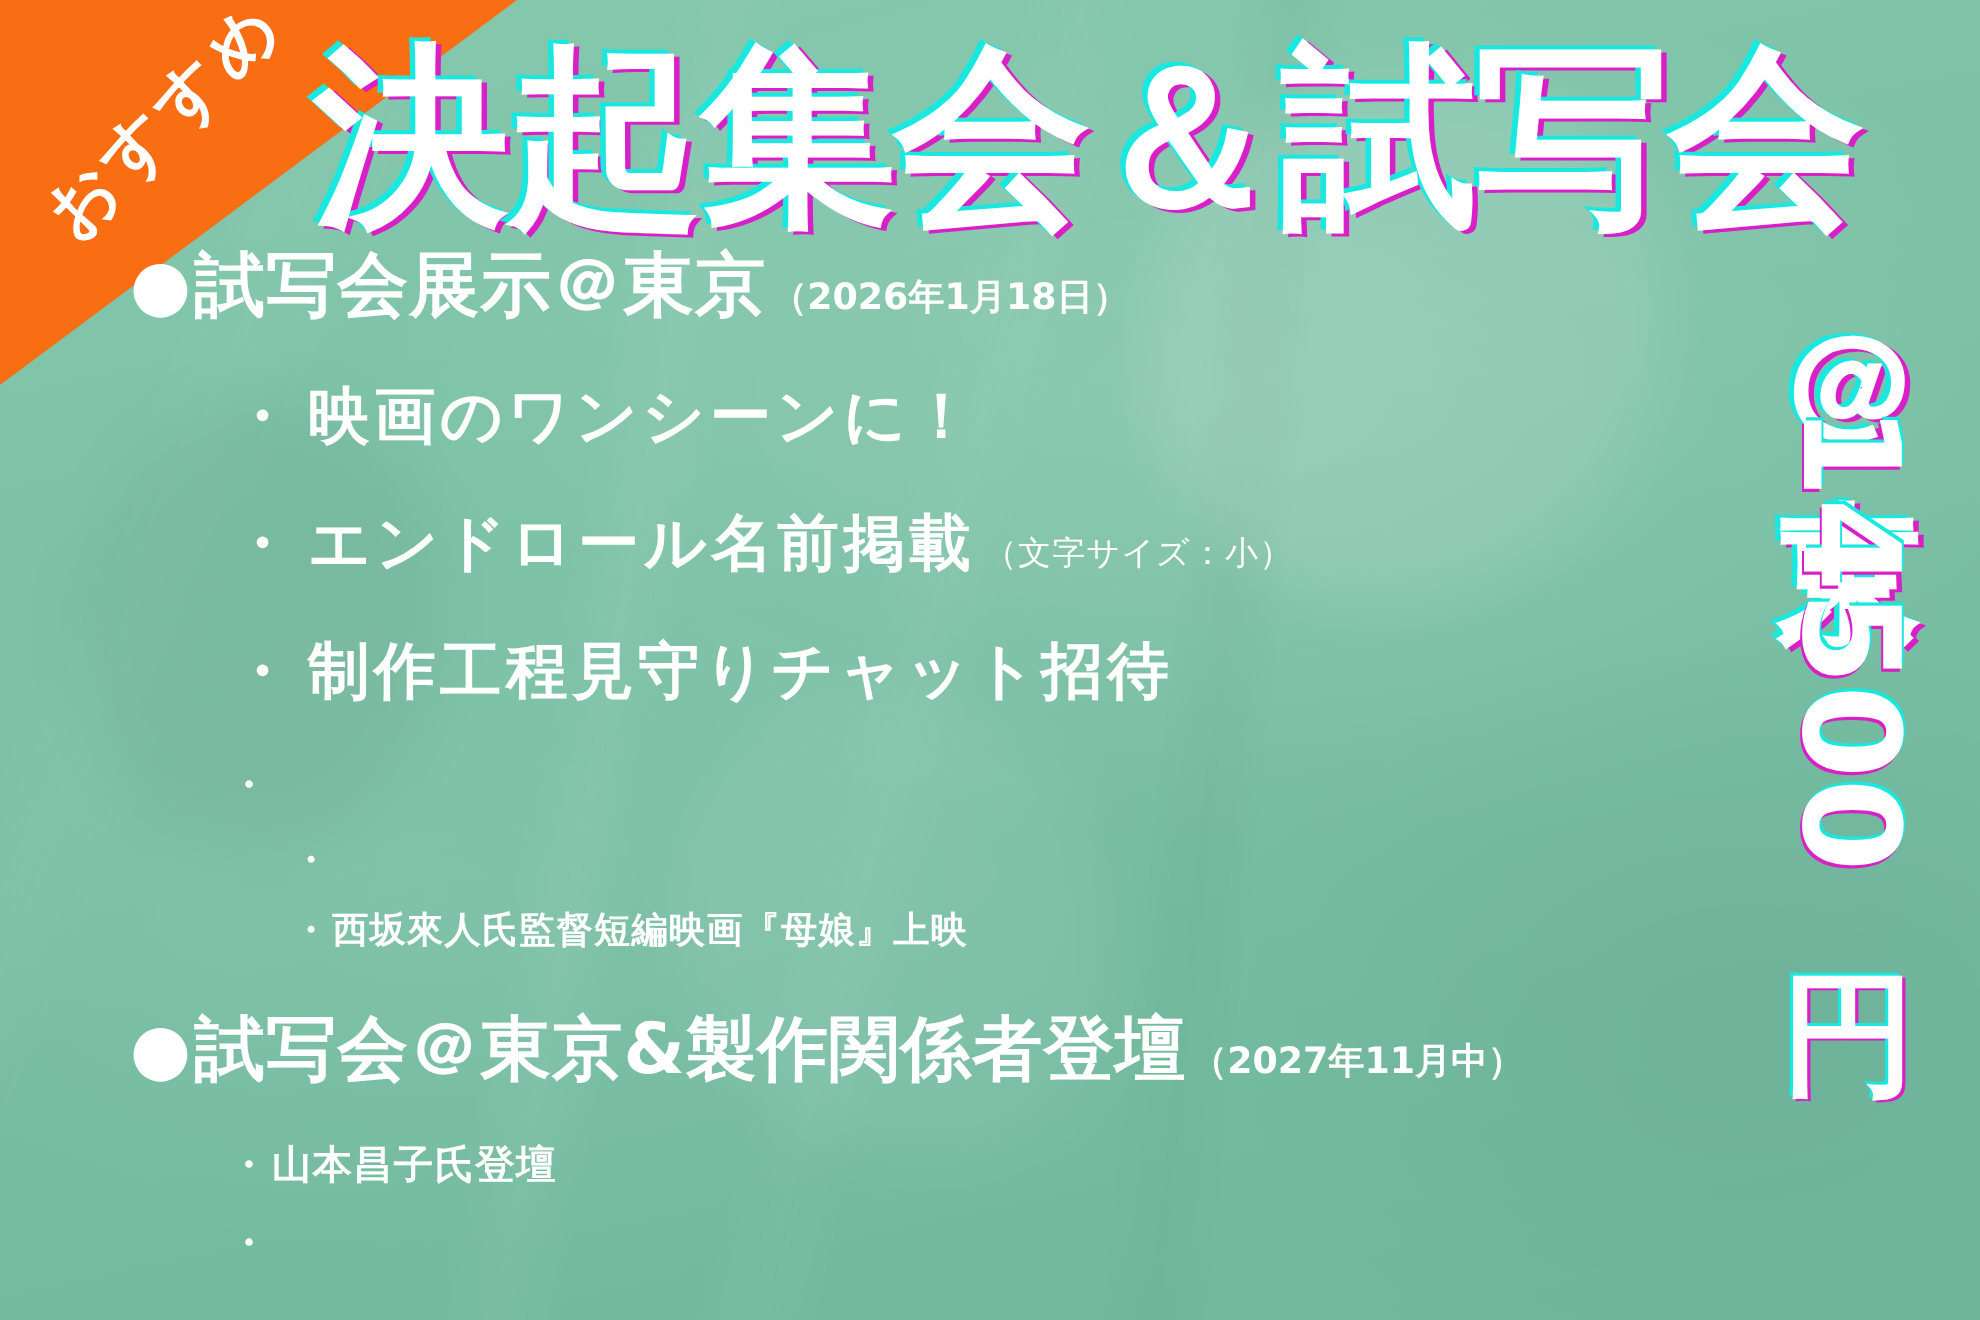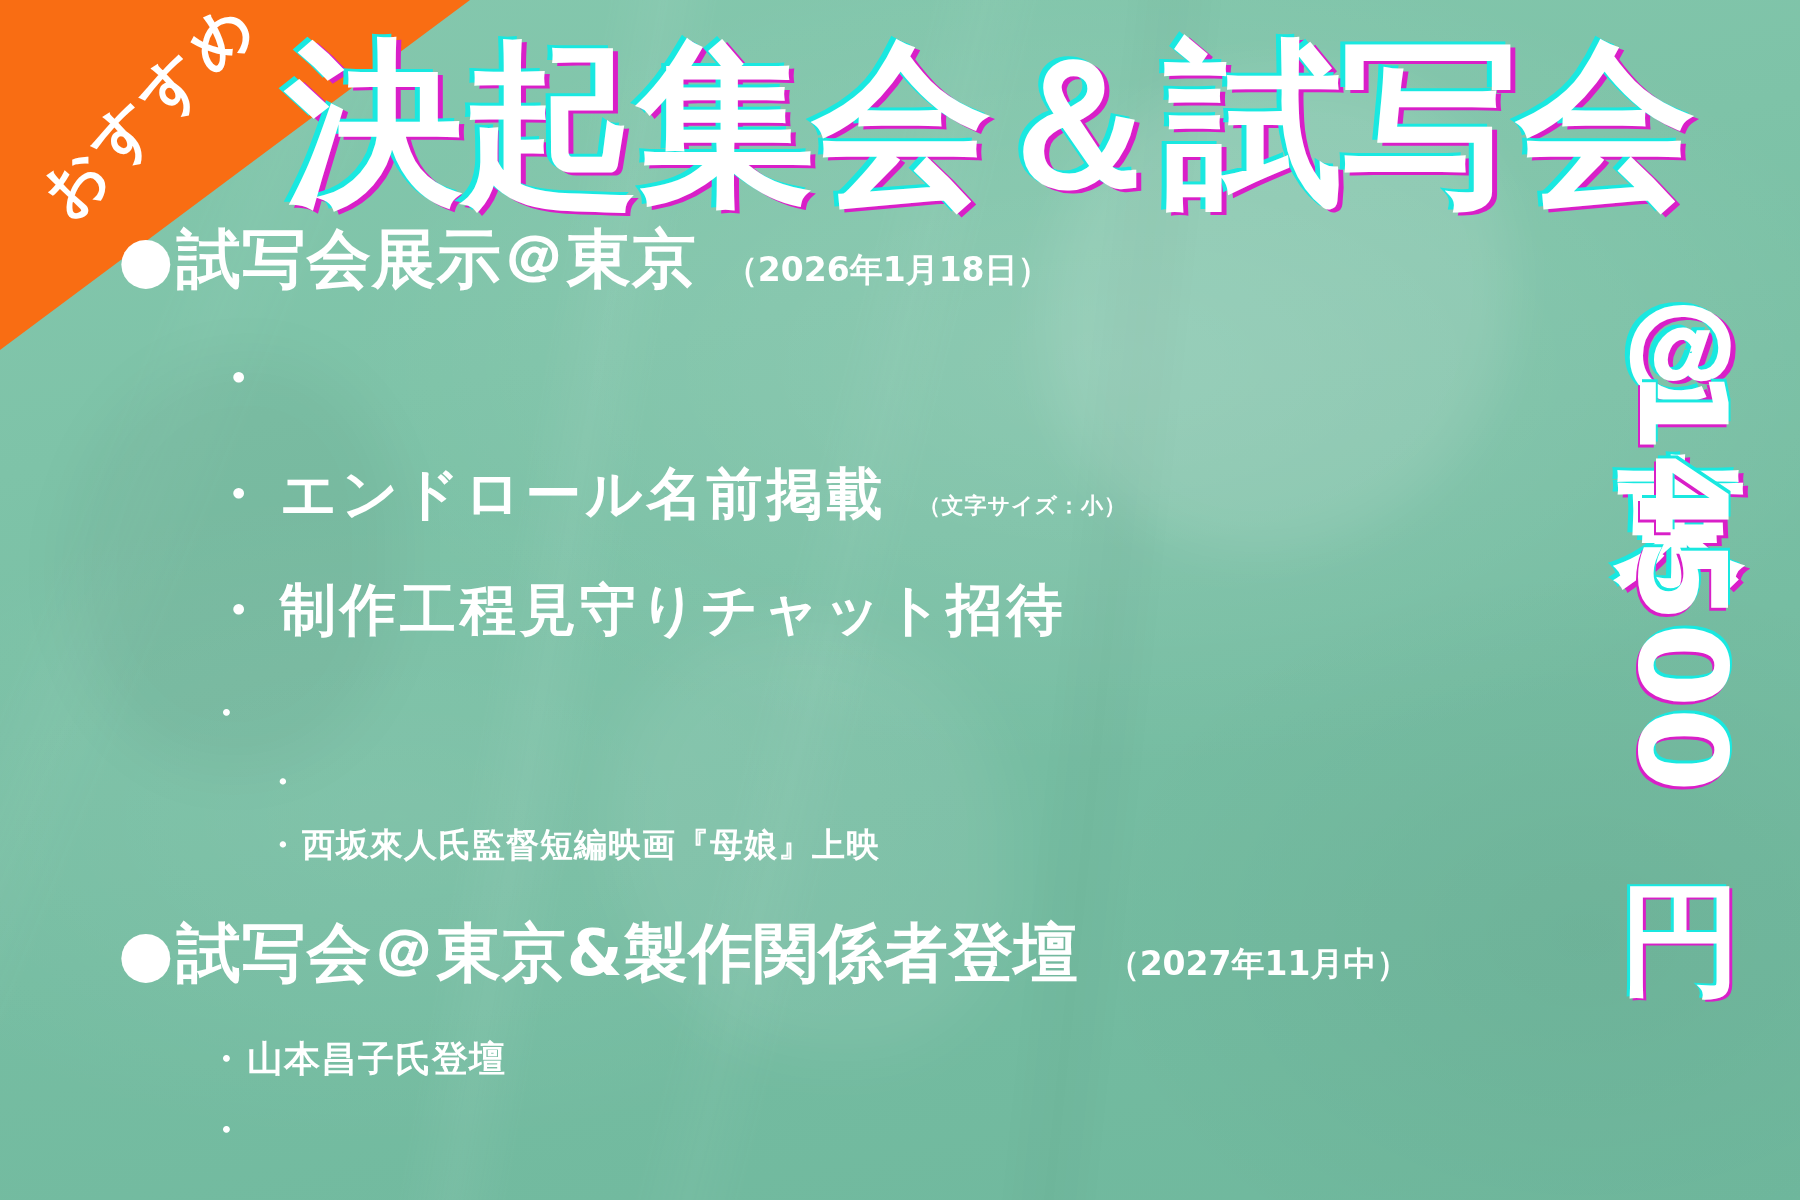--- a/index.html
+++ b/index.html
@@ -184,36 +184,36 @@
   .lvl-head {
     font-size: 64px;
     font-weight: bold;
     margin-bottom: 26px;
     letter-spacing: 1px;
   }
   .lvl-head .mark { margin-right: 2px; }
   .lvl-head .note {
     font-size: 33px;
     font-weight: bold;
-    margin-left: 28px;
+    margin-left: 4px;
     letter-spacing: 0px;
   }
 
   
   .lvl-big {
     font-size: 56px;
     font-weight: bold;
     margin: 0 0 40px 92px;
     letter-spacing: 4px;
   }
   .lvl-big .mark { margin-right: 14px; letter-spacing: 0; }
   .lvl-big .note {
-    font-size: 22px;
-    font-weight: bold;
-    margin-left: 32px;
+    font-size: 30px;
+    font-weight: normal;
+    margin-left: 8px;
     letter-spacing: 1px;
   }
   .underlined .label {
     text-underline-offset: 10px;
     text-decoration-thickness: 5px;
   }
 
   
   .lvl-sub {
     font-size: 36px;
@@ -263,20 +263,21 @@
     <div class="row lvl-head">
       <span class="mark">●</span>
         <span class="label">試写会展示＠東京</span>
         <span class="note">（2026年1月18日）</span>
     </div>
 
     <div class="spacer-sm"></div>
 
     <div class="row lvl-big">
       <span class="mark">・</span>
+        <span class="label">映画のワンシーンに！</span>
         <span class="note"></span>
     </div>
 
     <div class="row lvl-big">
       <span class="mark">・</span>
         <span class="label">エンドロール名前掲載</span>
         <span class="note">（文字サイズ：小）</span>
     </div>
 
     <div class="row lvl-big underlined">

